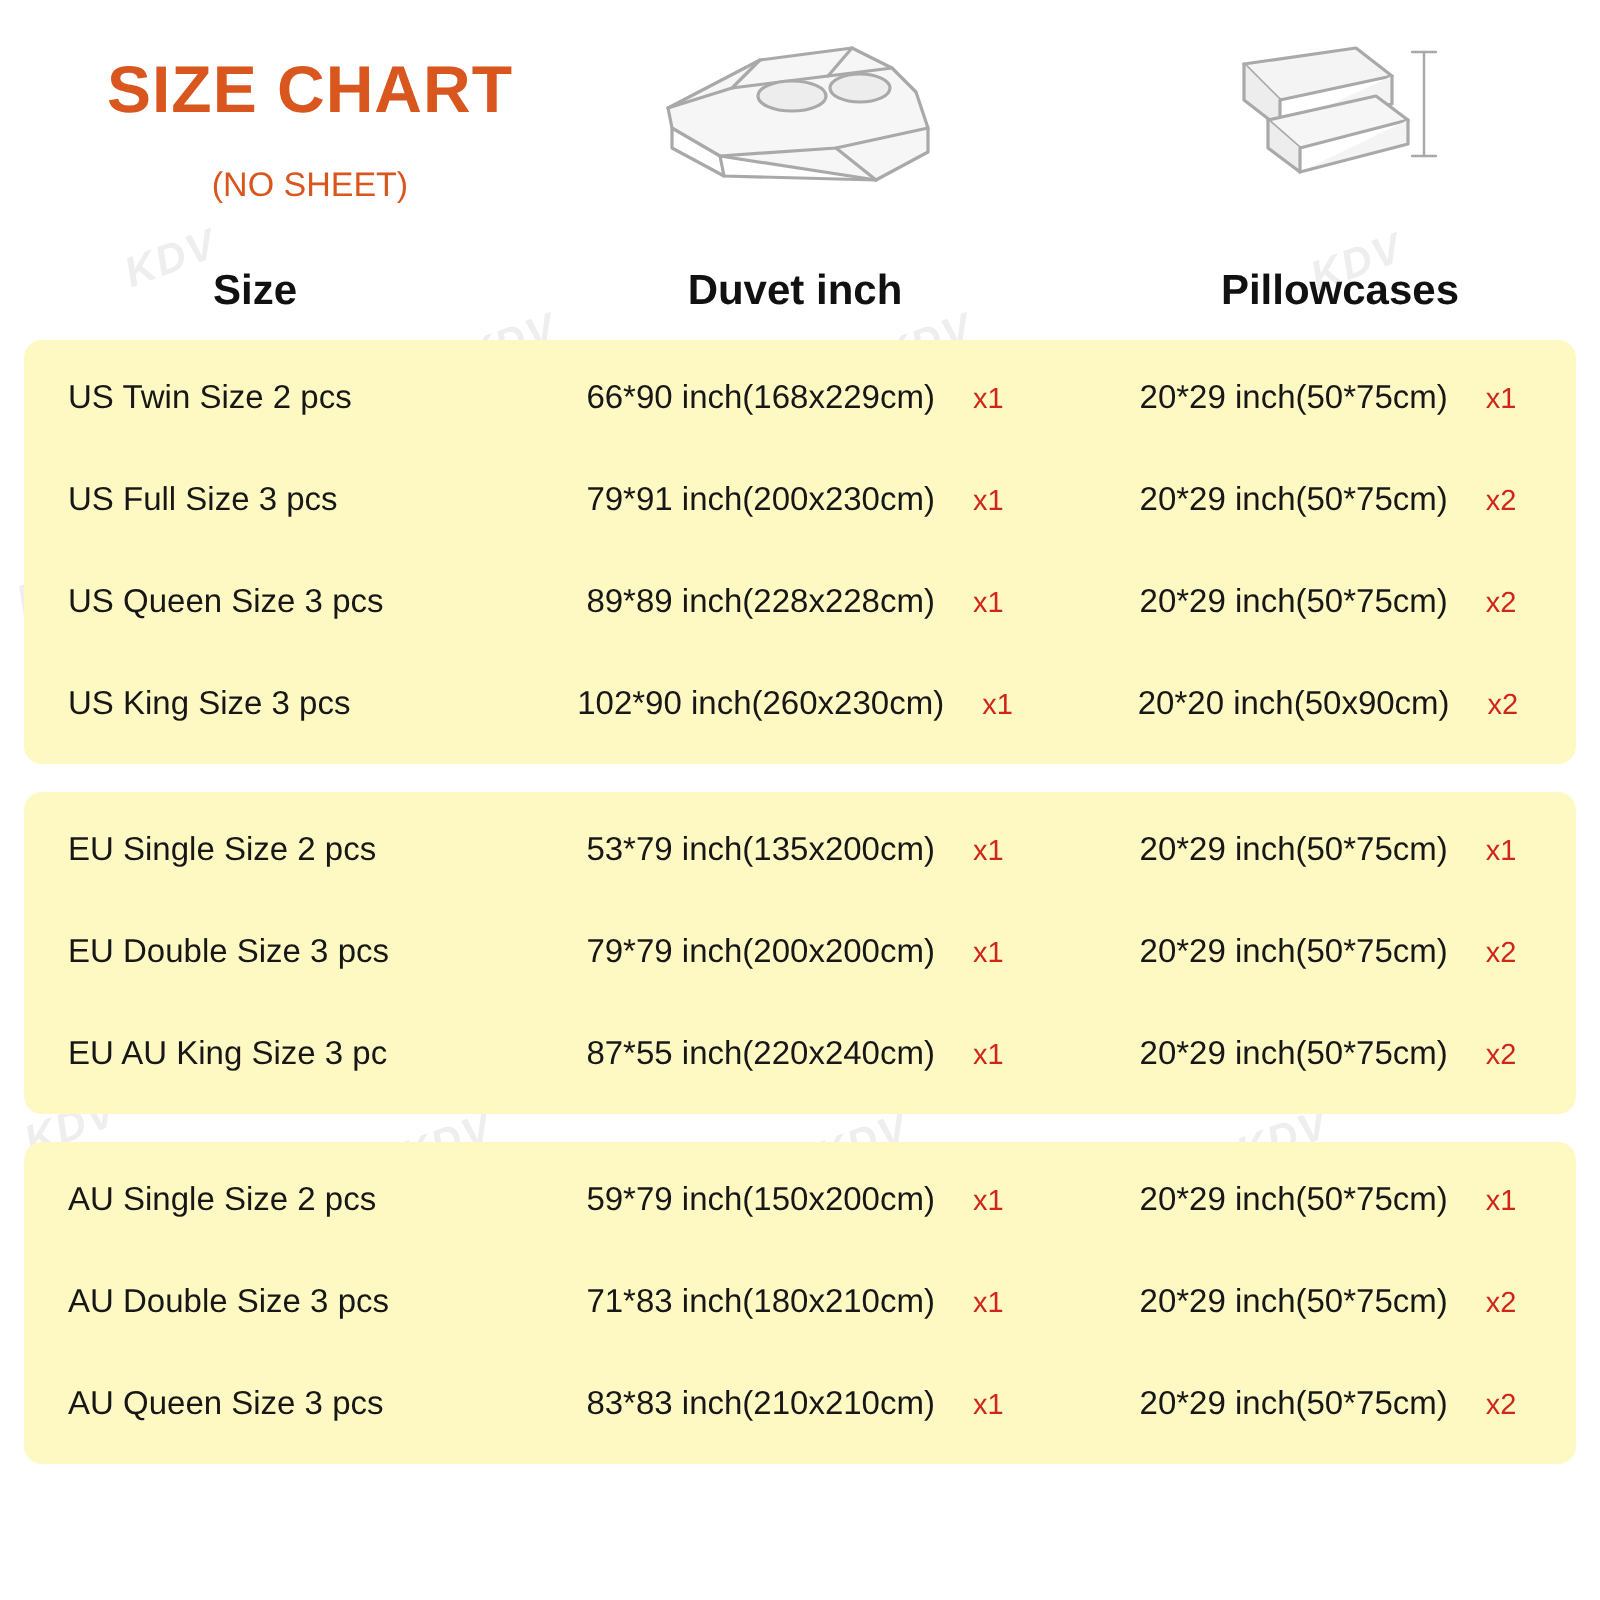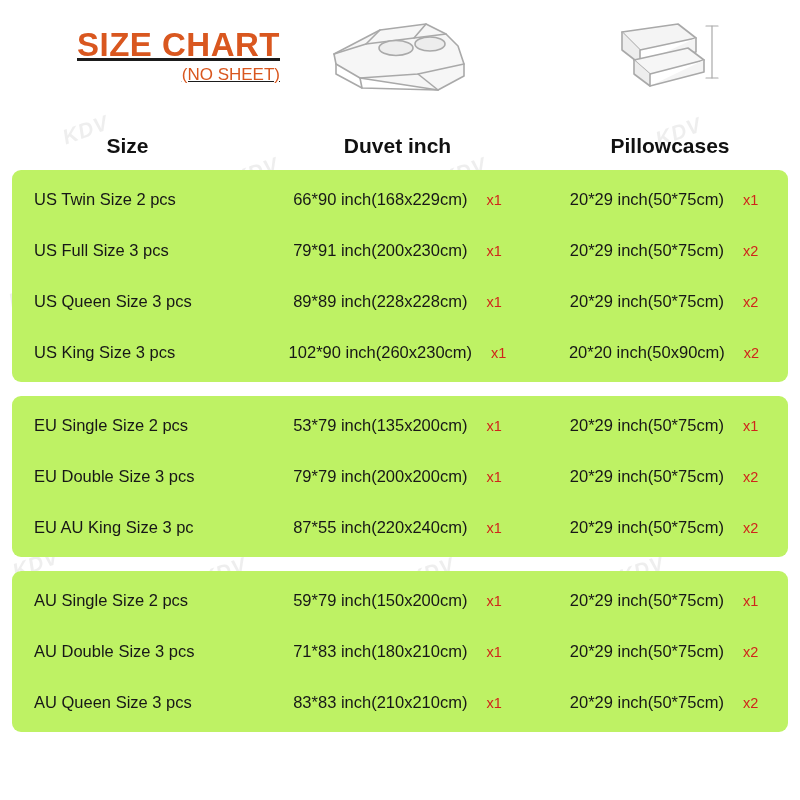--- a/index.html
+++ b/index.html
@@ -27,35 +27,34 @@
   
   .header {
     position: relative;
     height: 112px;
   }
   .title-block {
     position: absolute;
     left: 30px;
     top: 28px;
     width: 250px;
-    text-align: right;
-    text-decoration: underline;
+    text-align: center;
   }
   .title-main {
     font-size: 33px;
     font-weight: bold;
     color: #d9571f;
     letter-spacing: 0.5px;
     line-height: 1.05;
     white-space: nowrap;
   }
   .title-sub {
     font-size: 17px;
     color: #d9571f;
-    margin-top: 2px;
+    margin-top: 20px;
   }
 
   .duvet-illo {
     position: absolute;
     left: 318px;
     top: 18px;
     width: 170px;
     height: 78px;
   }
   .pillow-illo {
@@ -82,21 +81,21 @@
   }
   .c-size   { width: 255px; }
   .c-duvet  { width: 285px; }
   .c-pillow { width: 260px; }
 
   
   .groups {
     margin-top: 12px;
   }
   .group {
-    background: #bef264;
+    background: #fef9c3;
     border-radius: 9px;
     margin: 0 12px 14px 12px;
     padding: 4px 0;
     position: relative;
     overflow: hidden;
   }
   .row {
     display: flex;
     align-items: center;
     height: 51px;

